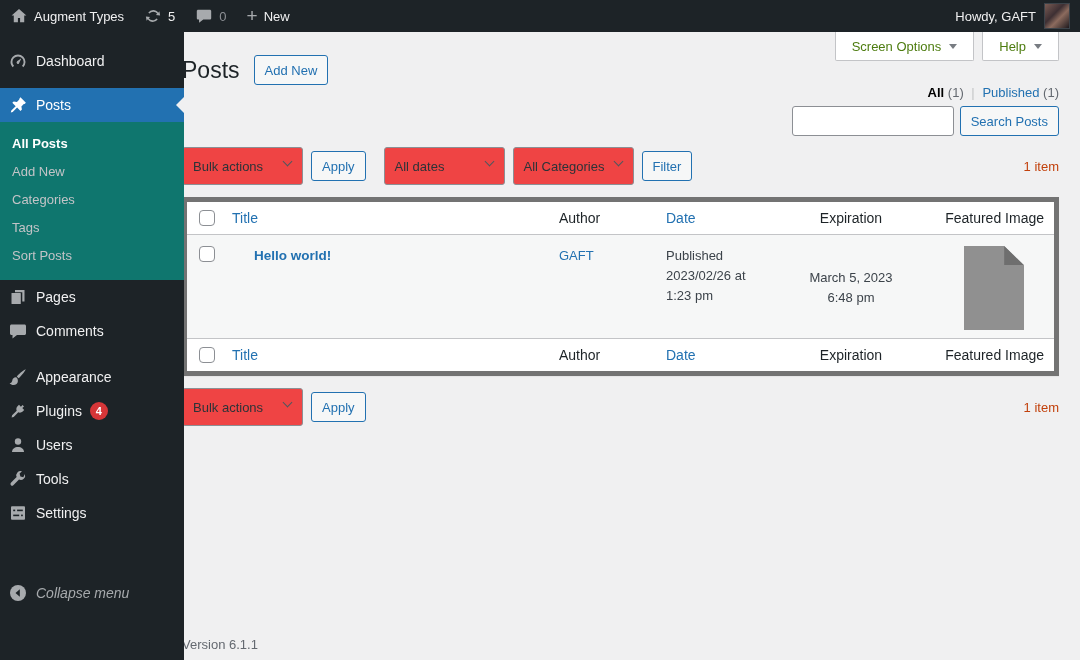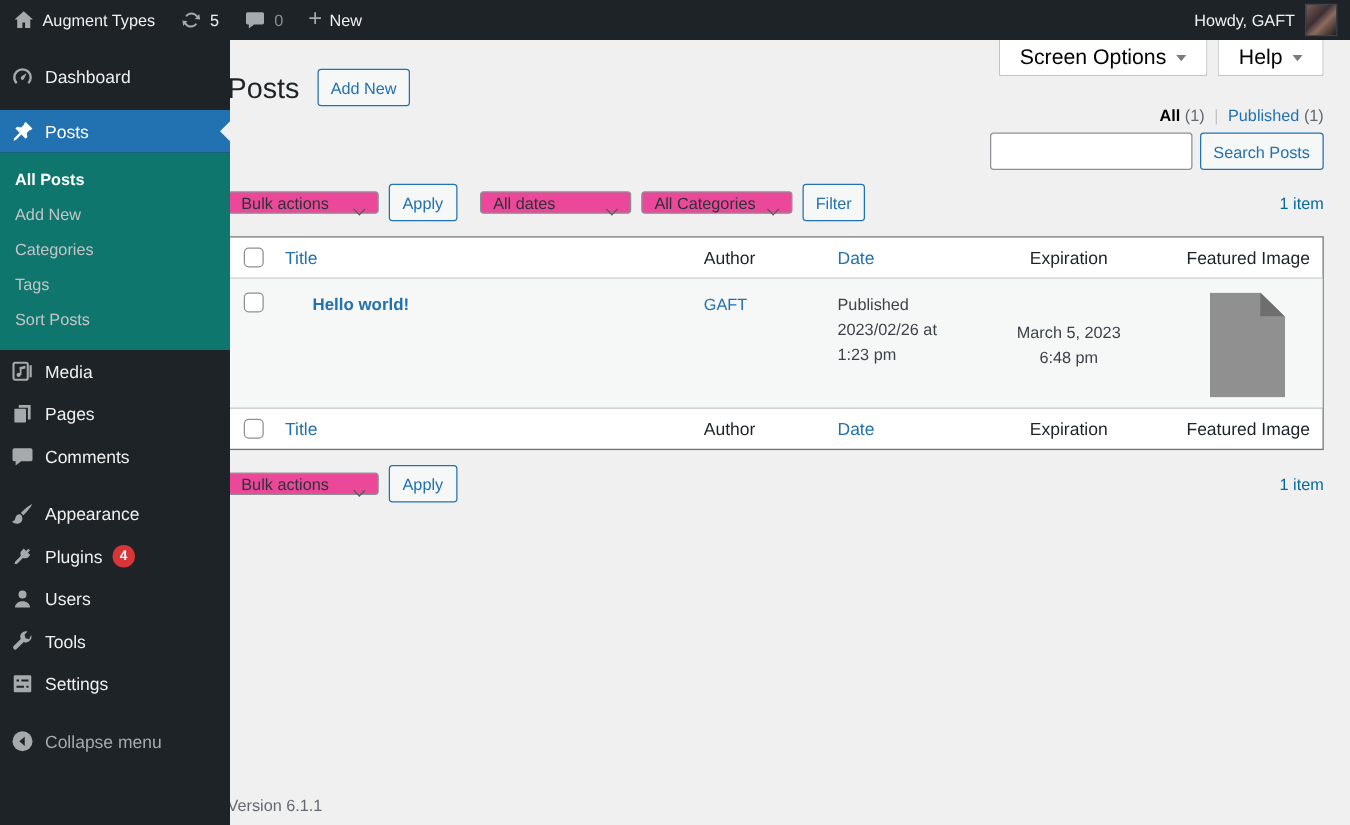--- a/index.html
+++ b/index.html
@@ -51,34 +51,34 @@
   .menu-sep-sm { height:10px; }
   .menu-sep { height:12px; }
   .submenu { background:#0f766e; padding:8px 0 10px; }
   .submenu-item { padding:6px 12px; font-size:13px; line-height:16px; color:#c3c4c7; cursor:pointer; }
   .submenu-item.current { color:#fff; font-weight:700; }
   .badge {
     display:inline-flex; align-items:center; justify-content:center;
     min-width:18px; height:18px; padding:0 2px; margin-left:8px;
     border-radius:9px; background:#d63638; color:#fff; font-size:11px; font-weight:600;
   }
-  #collapse-menu { position:absolute; bottom:50px; left:0; right:0; color:#a7aaad; }
+  #collapse-menu { position:absolute; bottom:50px; left:0; right:0; color:#a7aaad;font-style:italic; }
   #collapse-menu .menu-label { color:#a7aaad; }
 
   
   #content {
     position:absolute; top:32px; left:160px; width:920px; height:628px;
     padding:0 21px 0 22px; background:#f0f0f1;
   }
   
   #screen-meta { position:absolute; top:0; right:21px; display:flex; gap:8px; z-index:10; }
   .meta-tab {
     display:flex; align-items:center; gap:8px; height:29px; padding:0 16px;
     background:#fff; border:1px solid #c3c4c7; border-top:none;
-    border-radius:0 0 2px 2px; color:#000000; font-size:17px; cursor:pointer;
+    border-radius:0 0 2px 2px; color:#4d7c0f; font-size:13px; cursor:pointer;
   }
   .arrow-down { width:0; height:0; border:4px solid transparent; border-top:5px solid #787c82; margin-top:5px; }
 
   
   .title-row { display:flex; align-items:center; padding-top:23px; }
   h1.page-title { margin:0; font-size:23px; font-weight:400; color:#1d2327; line-height:30px; }
   .btn {
     display:inline-flex; align-items:center; justify-content:center;
     height:30px; padding:0 10px; border-radius:3px; cursor:pointer;
     background:#f6f7f7; border:1px solid #2271b1; color:#2271b1; font-size:13px; white-space:nowrap;
@@ -95,36 +95,36 @@
   .search-box { display:flex; align-items:center; gap:6px; margin-top:2px; }
   .search-input {
     width:162px; height:30px; border:1px solid #8c8f94; border-radius:3px;
     background:#fff; padding:0 8px; font-size:13px; font-family:"Liberation Sans",sans-serif; color:#2c3338;
   }
 
   
   .toolbar { display:flex; align-items:center; margin-top:11px; }
   .select {
     position:relative; display:flex; align-items:center;
-    height:18px; min-width:121px; padding:0 28px 0 10px;
-    background:#ec4899; border:1px solid #8c8f94; border-radius:3px;
+    height:38px; min-width:121px; padding:0 28px 0 10px;
+    background:#ef4444; border:1px solid #8c8f94; border-radius:3px;
     color:#2c3338; font-size:13px; cursor:pointer; white-space:nowrap;
   }
   .chevron {
     position:absolute; right:11px; top:10px; width:7px; height:7px;
     border-right:1.6px solid #50575e; border-bottom:1.6px solid #50575e;
     transform:rotate(45deg);
   }
   .toolbar .gap-s { width:8px; flex:none; }
   .toolbar .gap-m { width:18px; flex:none; }
-  .item-count { margin-left:auto; color:#0369a1; font-size:13px; }
+  .item-count { margin-left:auto; color:#c2410c; font-size:13px; }
 
   
   .list-table {
-    margin-top:12px; background:#fff; border:1px solid #737373;
+    margin-top:12px; background:#fff; border:5px solid #737373;
     box-shadow:0 1px 1px rgba(0,0,0,.04);
   }
   .trow { display:flex; align-items:stretch; }
   .thead { border-bottom:1px solid #c3c4c7; }
   .tfoot { border-top:1px solid #c3c4c7; }
   .cell { padding:8px 10px; font-size:14px; display:flex; align-items:center; }
   .col-cb { width:35px; padding:8px 0 8px 12px; flex:none; align-items:flex-start; }
   .thead .col-cb, .tfoot .col-cb { align-items:center; }
   .col-title { flex:1; }
   .col-author { width:107px; flex:none; }
@@ -228,34 +228,20 @@
       </span>
       <span class="menu-label">Posts</span>
       <span class="menu-arrow"></span>
     </div>
     <div class="submenu">
       <div class="submenu-item current">All Posts</div>
       <div class="submenu-item">Add New</div>
       <div class="submenu-item">Categories</div>
       <div class="submenu-item">Tags</div>
       <div class="submenu-item">Sort Posts</div>
-    </div>
-    <div class="menu-item">
-      <span class="menu-icon">
-        <svg viewBox="0 0 20 20">
-            <rect x="2.8" y="3.2" width="11.4" height="13.6" rx="1.4" fill="none" stroke="currentColor" stroke-width="1.7"></rect>
-            <g fill="currentColor">
-              <circle cx="6.9" cy="12.9" r="1.7"></circle>
-              <rect x="7.8" y="6.6" width="1.4" height="6.3"></rect>
-              <path d="M7.8 6.6l4.5-1v2.1l-4.5 1z"></path>
-              <rect x="15.6" y="5.2" width="1.8" height="9.6"></rect>
-            </g>
-          </svg>
-      </span>
-      <span class="menu-label">Media</span>
     </div>
     <div class="menu-item">
       <span class="menu-icon">
         <svg viewBox="0 0 20 20" fill="currentColor">
             <path d="M7 3h9.5v11.5h-2.2V5.2H7V3z"></path>
             <rect x="3.5" y="6" width="9.3" height="11" rx="0.6"></rect>
           </svg>
       </span>
       <span class="menu-label">Pages</span>
     </div>

